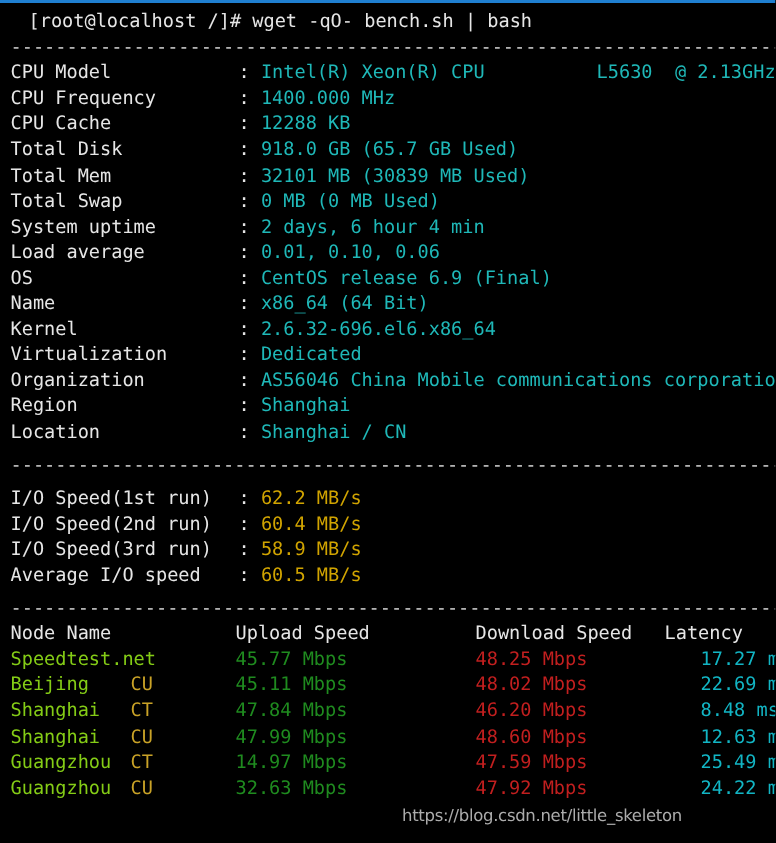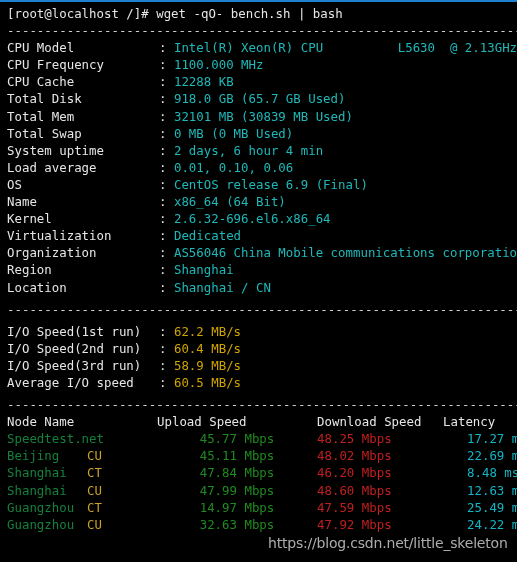--- a/index.html
+++ b/index.html
@@ -20,20 +20,21 @@
     line-height: 17.1px;
     color: #d8d8d8;
     -webkit-font-smoothing: none;
   }
   .pad {
     padding: 3px 0 0 7px;
   }
   .line {
     white-space: pre;
     height: 17.1px;
+    margin-left: 12px;
   }
   
   .c-white   { color: #e6e6e6; }
   .c-cyan    { color: #1fb8b8; }
   .c-amber   { color: #d1a400; text-align: right; }
 
   .sep {
     white-space: pre;
     color: #cfcfcf;
     height: 17.1px;
@@ -46,51 +47,51 @@
   .row { white-space: pre; height: 17.1px; }
   .lbl { display: inline-block; width: 152px; color: #e6e6e6; }
   .colon { color: #e6e6e6; }
 
   
   .thead .col-node { display:inline-block; width: 150px; color:#e6e6e6; }
   .thead .col-up   { display:inline-block; width: 160px; color:#e6e6e6; }
   .thead .col-down { display:inline-block; width: 126px; color:#e6e6e6; }
   .thead .col-lat  { display:inline-block; color:#e6e6e6; }
 
-  .trow .n-name { display:inline-block; width: 80px; color:#15803d; }
+  .trow .n-name { display:inline-block; width: 80px; color:#84cc16; }
   .trow .n-isp  { display:inline-block; width: 70px; color:#c9a227; }
-  .trow .n-up   { display:inline-block; width: 160px; color:#1f8b1f;text-align:center; }
+  .trow .n-up   { display:inline-block; width: 160px; color:#1f8b1f; }
   .trow .n-down { display:inline-block; width: 150px; color:#c21f1f; }
   .trow .n-lat  { display:inline-block; color:#12b5c4; }
 
   .watermark {
     position: absolute;
     left: 268px;
     top: 533px;
     font-family: "DejaVu Sans", "Liberation Sans", sans-serif;
-    font-size: 14px;
+    font-size: 11px;
     color: rgba(210,210,210,0.82);
     white-space: pre;
     letter-spacing: -0.2px;
     pointer-events: none;
   }
 </style>
 </head>
 <body>
 
 <div id="terminal">
   <div class="pad">
 
     <div class="line c-white">[root@localhost /]# wget -qO- bench.sh | bash</div>
 
     <div class="sep">----------------------------------------------------------------------</div>
 
     <div>
       <div class="row"><span class="lbl">CPU Model</span><span class="colon">: </span><span class="c-cyan">Intel(R) Xeon(R) CPU          L5630  @ 2.13GHz</span></div>
-      <div class="row"><span class="lbl">CPU Frequency</span><span class="colon">: </span><span class="c-cyan">1100.000 MHz</span></div>
+      <div class="row"><span class="lbl">CPU Frequency</span><span class="colon">: </span><span class="c-cyan">1400.000 MHz</span></div>
       <div class="row"><span class="lbl">CPU Cache</span><span class="colon">: </span><span class="c-cyan">12288 KB</span></div>
       <div class="row"><span class="lbl">Total Disk</span><span class="colon">: </span><span class="c-cyan">918.0 GB (65.7 GB Used)</span></div>
       <div class="row"><span class="lbl">Total Mem</span><span class="colon">: </span><span class="c-cyan">32101 MB (30839 MB Used)</span></div>
       <div class="row"><span class="lbl">Total Swap</span><span class="colon">: </span><span class="c-cyan">0 MB (0 MB Used)</span></div>
       <div class="row"><span class="lbl">System uptime</span><span class="colon">: </span><span class="c-cyan">2 days, 6 hour 4 min</span></div>
       <div class="row"><span class="lbl">Load average</span><span class="colon">: </span><span class="c-cyan">0.01, 0.10, 0.06</span></div>
       <div class="row"><span class="lbl">OS</span><span class="colon">: </span><span class="c-cyan">CentOS release 6.9 (Final)</span></div>
       <div class="row"><span class="lbl">Name</span><span class="colon">: </span><span class="c-cyan">x86_64 (64 Bit)</span></div>
       <div class="row"><span class="lbl">Kernel</span><span class="colon">: </span><span class="c-cyan">2.6.32-696.el6.x86_64</span></div>
       <div class="row"><span class="lbl">Virtualization</span><span class="colon">: </span><span class="c-cyan">Dedicated</span></div>

